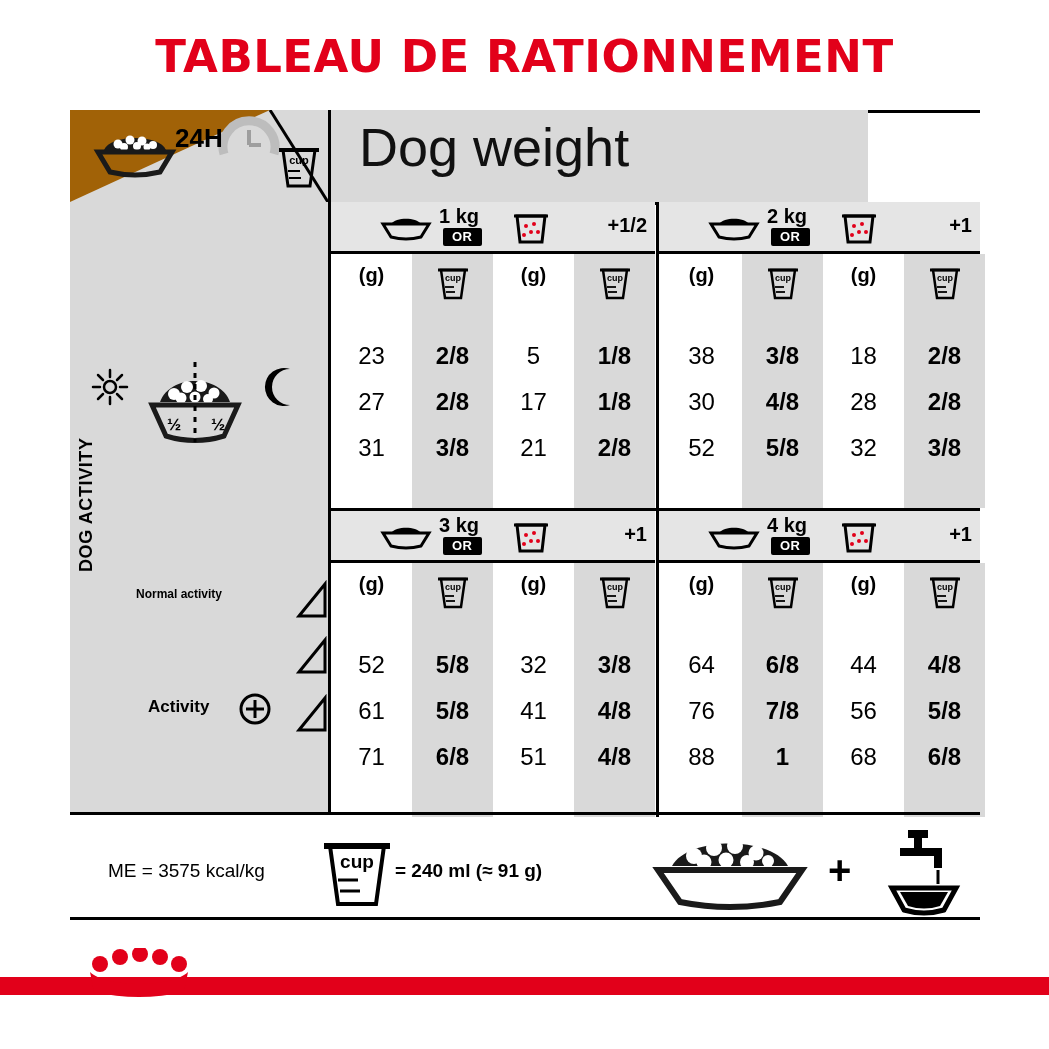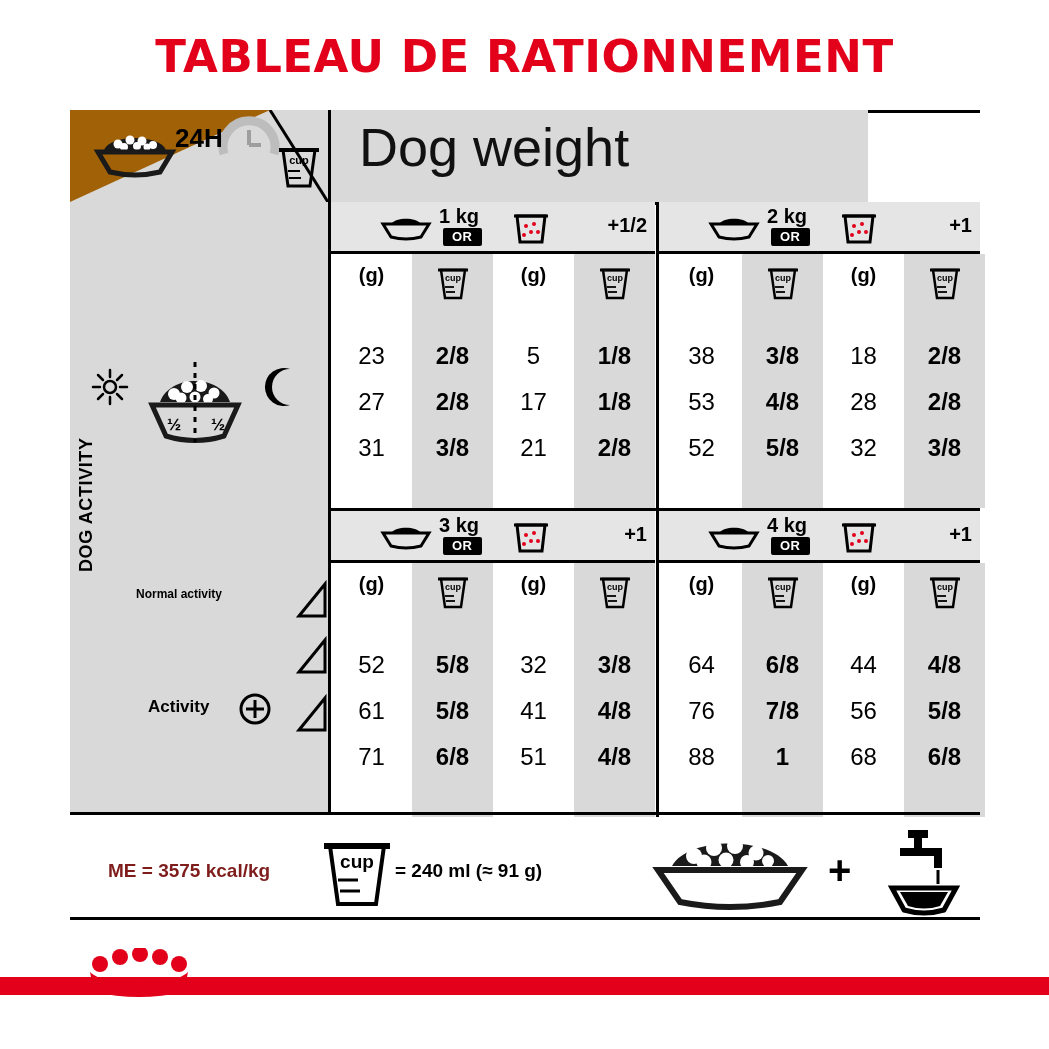--- a/index.html
+++ b/index.html
@@ -287,22 +287,22 @@
     left: 70px;
     top: 818px;
     width: 910px;
     height: 100px;
   }
   .me-text {
     position: absolute;
     left: 38px;
     top: 42px;
     font-size: 19px;
-    font-weight: bold;
-    color: #7f1d1d;
+    font-weight: normal;
+    color: #000000;
   }
   .cup-eq {
     position: absolute;
     left: 325px;
     top: 42px;
     font-size: 19px;
     font-weight: bold;
     color: #000;
   }
   .plus-big {
@@ -537,21 +537,21 @@
             </div>
           </div>
           <div class="cols">
             <div class="sep-dot s1"></div>
             <div class="sep-solid"></div>
             <div class="sep-dot s2"></div>
 
             <div class="col c0">
               <div class="unit-row">(g)</div>
               <div class="val r0">38</div>
-              <div class="val r1">53</div>
+              <div class="val r1">30</div>
               <div class="val r2">52</div>
             </div>
             <div class="col c1">
               <svg class="ico" style="left:24px; top:8px;" width="34" height="42" viewBox="0 0 34 42">
                 <path d="M5 8 L29 8 L25 36 L9 36 Z" fill="none" stroke="#000" stroke-width="2.5"></path>
                 <line x1="2" y1="8" x2="32" y2="8" stroke="#000" stroke-width="3"></line>
                 <text x="17" y="19" font-size="9" font-weight="bold" text-anchor="middle" font-family="Liberation Sans, sans-serif">cup</text>
                 <line x1="9" y1="25" x2="18" y2="25" stroke="#000" stroke-width="1.8"></line>
                 <line x1="10" y1="30" x2="19" y2="30" stroke="#000" stroke-width="1.8"></line>
               </svg>

